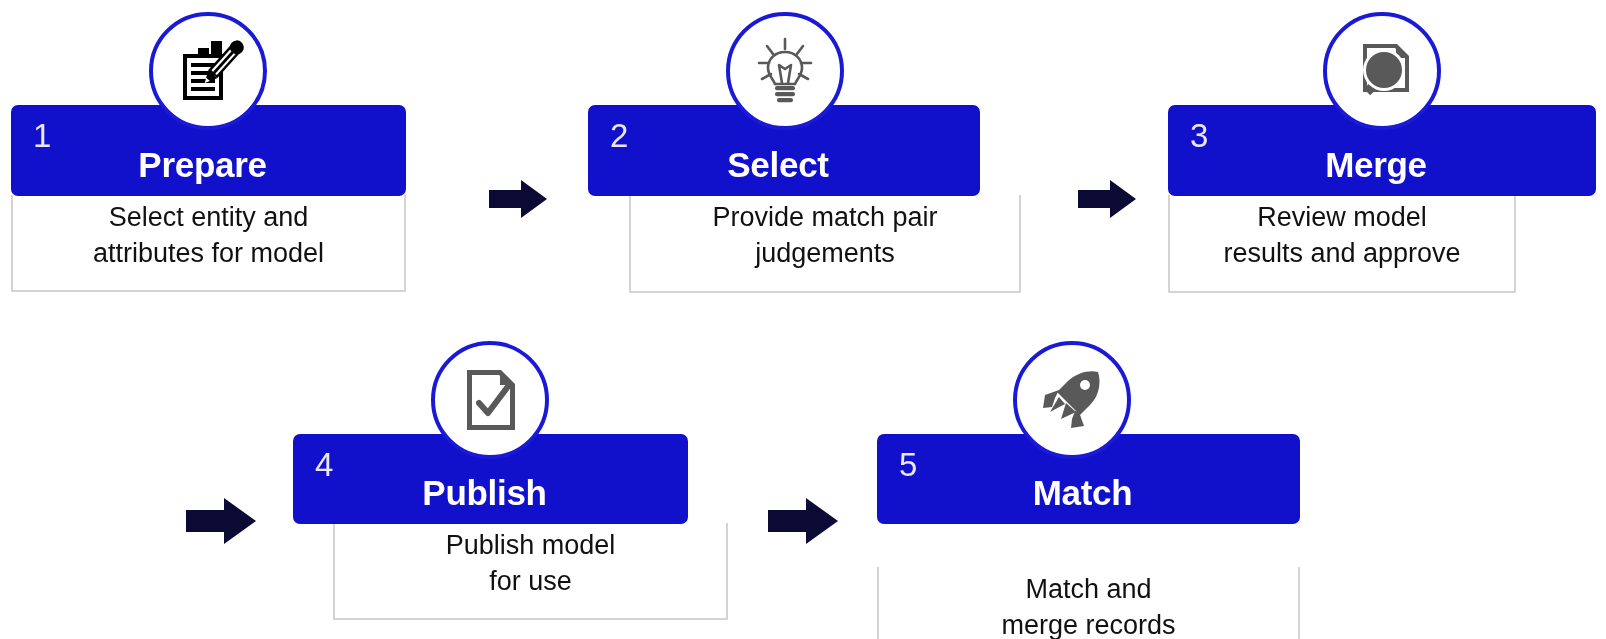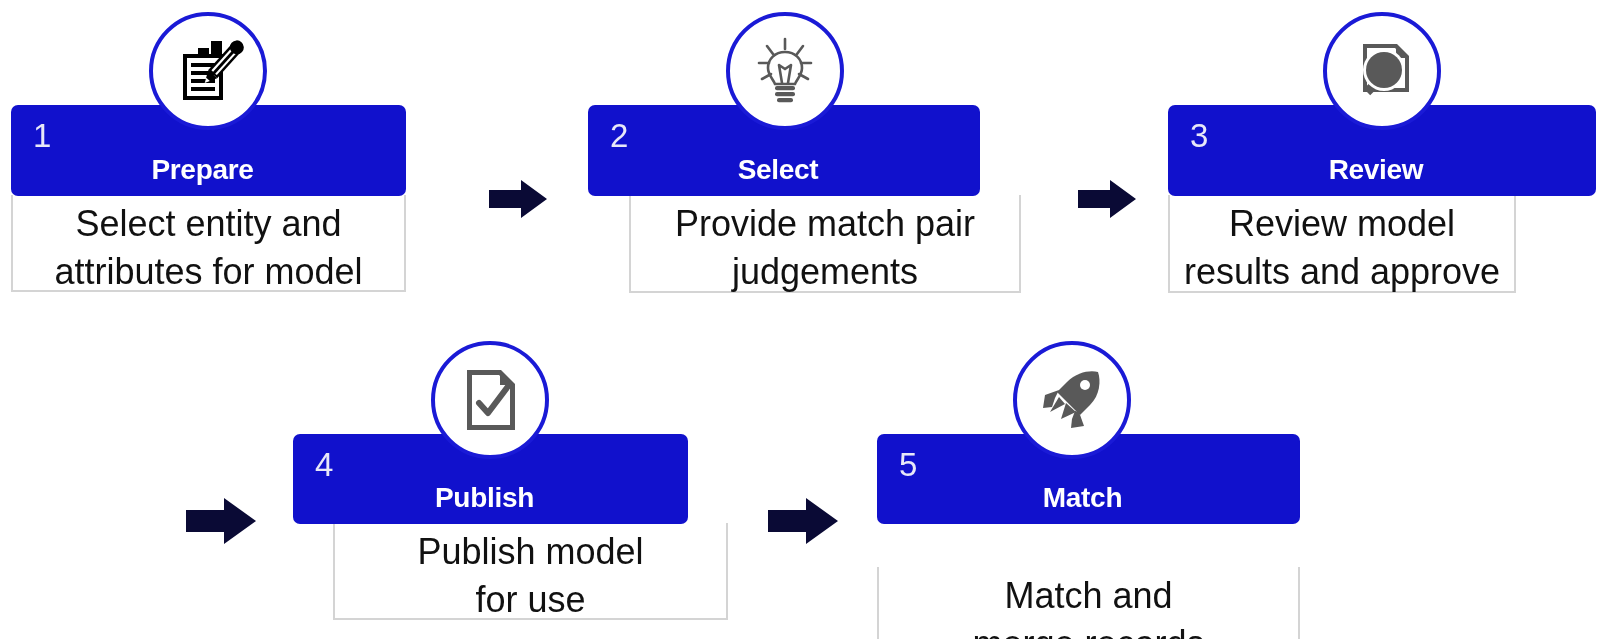--- a/index.html
+++ b/index.html
@@ -47,40 +47,40 @@
     line-height: 1;
     letter-spacing: 0px;
   }
   .step-title {
     position: absolute;
     left: 0;
     right: 12px;
     bottom: 12px;
     text-align: center;
     color: #ffffff;
-    font-size: 28px;
+    font-size: 35px;
     font-weight: bold;
     line-height: 1.05;
     letter-spacing: -0.3px;
   }
   .step-body {
     position: absolute;
     left: 0;
     background: #ffffff;
     border: 2px solid #d4d4d4;
     border-top: none;
     box-sizing: border-box;
     display: flex;
     align-items: flex-start;
     justify-content: center;
     z-index: 1;
   }
   .step-desc {
     color: #111111;
-    font-size: 36px;
+    font-size: 27px;
     line-height: 1.33;
     text-align: center;
     padding: 5px 4px 0 4px;
     white-space: pre-line;
     font-weight: 400;
   }
 
   
   .icon-circle {
     position: absolute;
@@ -198,21 +198,21 @@
     </svg>
   </div>
 
   <div class="step" style="left:1168px; top:105px; width:428px; height:188px;">
     <div class="step-body" style="top:90px; width:348px; height:98px;">
       <div class="step-desc">Review model
 results and approve</div>
     </div>
     <div class="step-header" style="width:428px; height:91px;">
       <div class="step-num">3</div>
-      <div class="step-title">Review</div>
+      <div class="step-title">Merge</div>
     </div>
   </div>
   <div class="icon-circle" style="left:1323px; top:12px;">
     <span>
       <svg width="74" height="74" viewBox="0 0 74 74">
 
         <path d="M18 10 L52 10 L64 22 L64 58 L18 58 Z" fill="#595959"></path>
         <path d="M22 14 L50 14 L60 24 L60 54 L22 54 Z" fill="#ffffff"></path>
         <path d="M51 12 L51 24 L63 24 Z" fill="#595959"></path>
 

